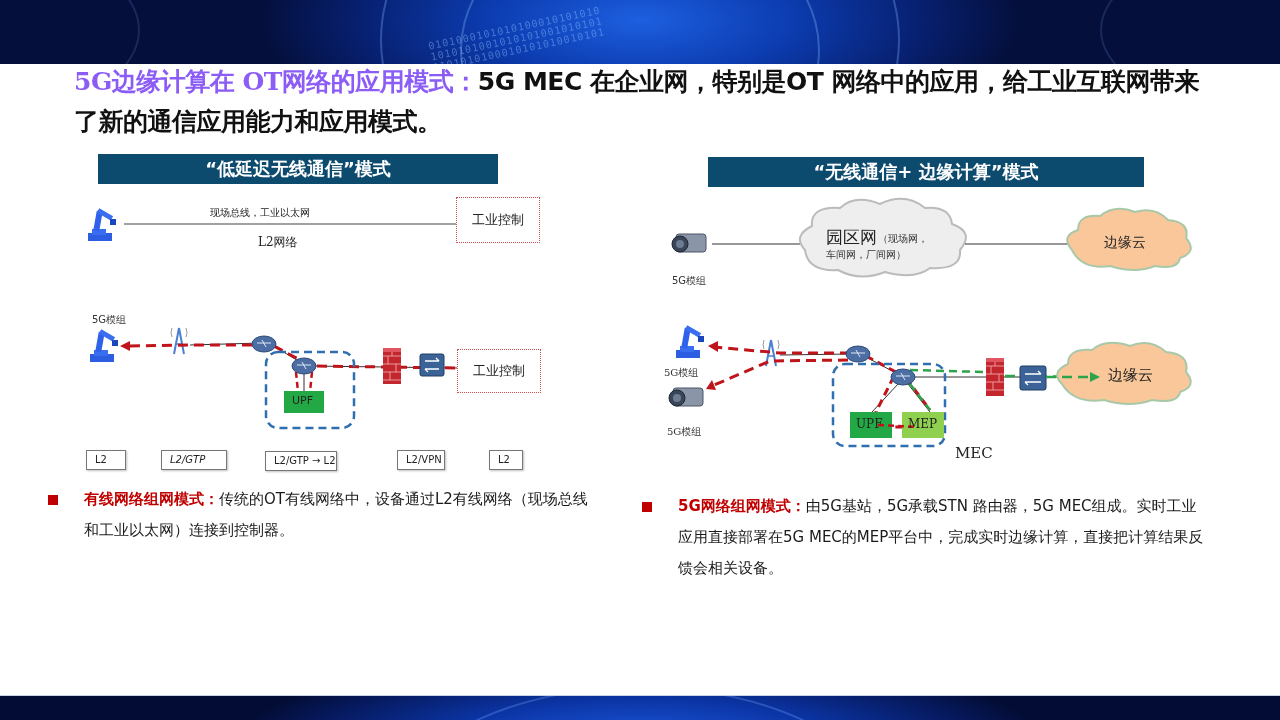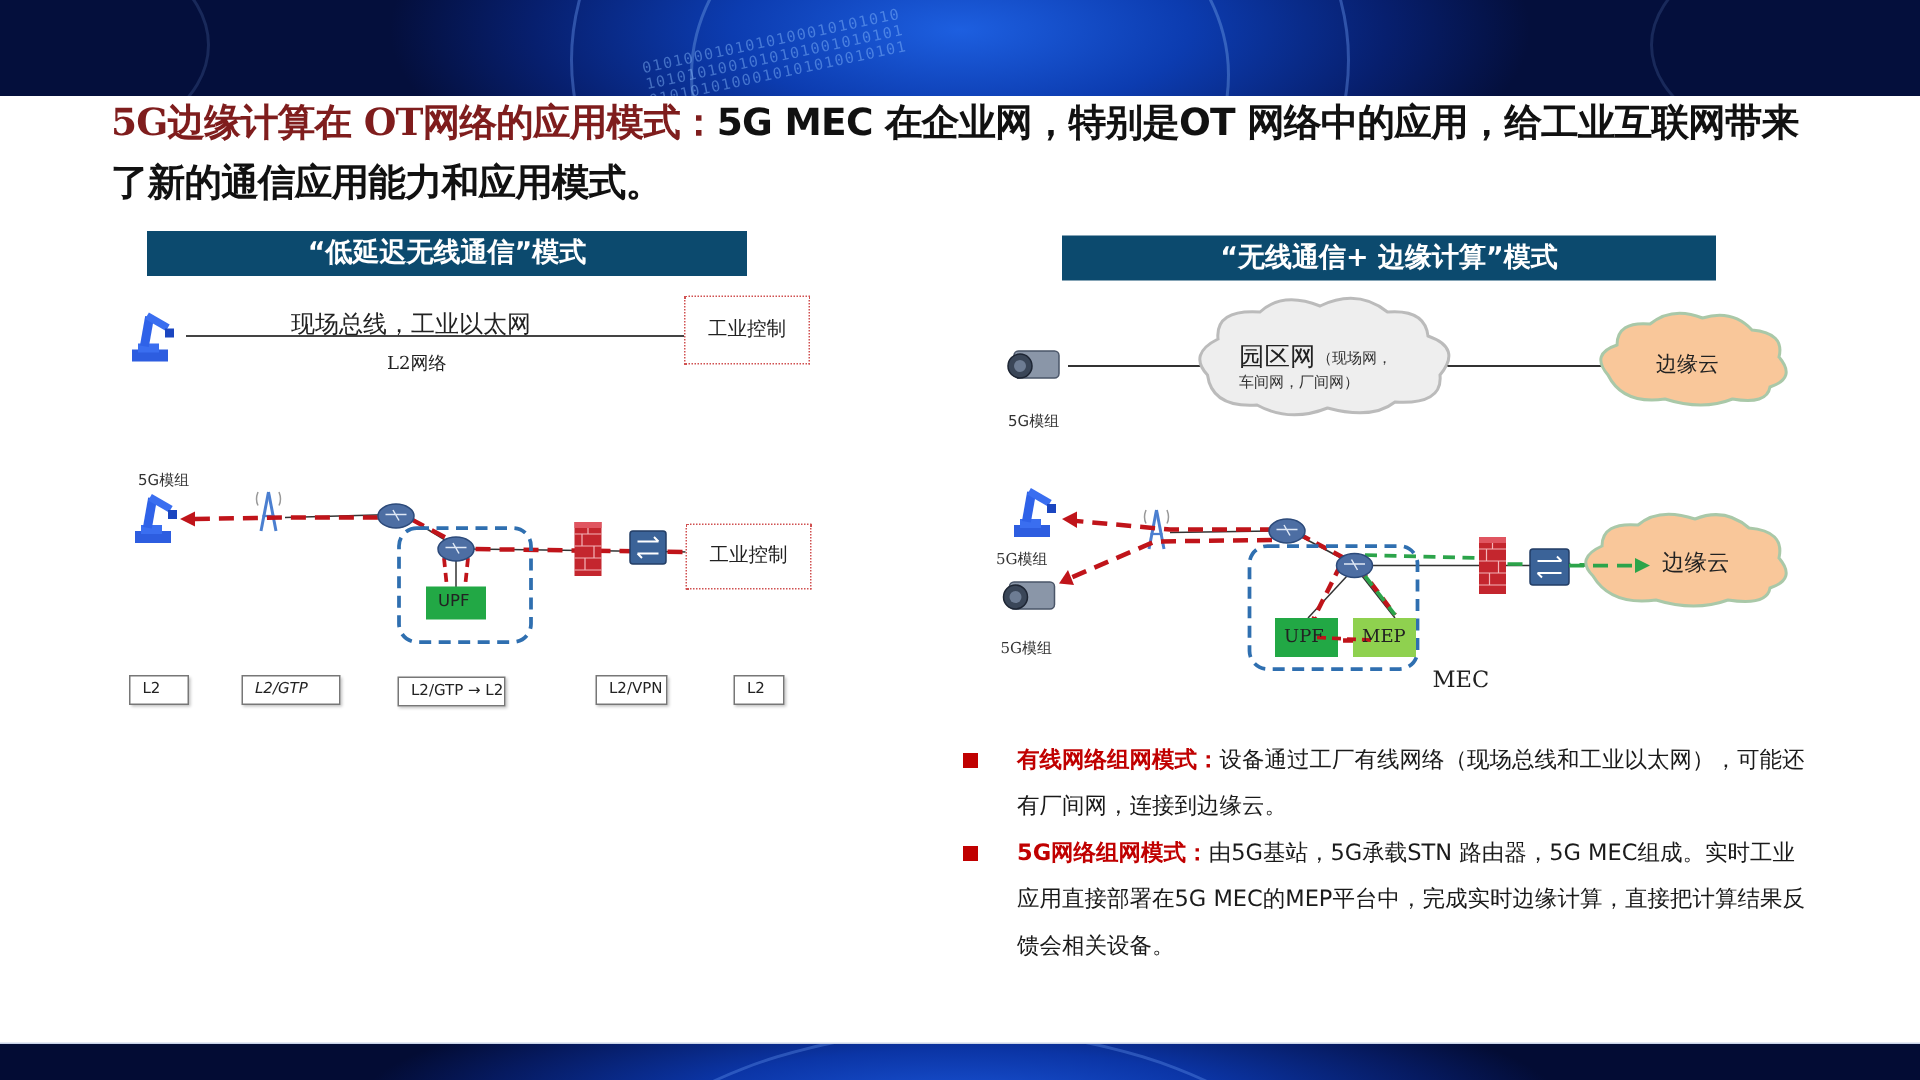--- a/index.html
+++ b/index.html
@@ -24,21 +24,21 @@
     background: radial-gradient(ellipse 400px 80px at 640px 40px, #1a55d8 0%, #0b35a6 45%, #061a60 80%, #030c34 100%);
     border-top: 1px solid #c9d3e8;
     overflow: hidden;
   }
 
   .headline {
     position: absolute; left: 74px; top: 62px; width: 1130px;
     font-size: 25px; font-weight: bold; line-height: 40px; color: #111;
     font-family: "DejaVu Sans", sans-serif; letter-spacing: -0.5px;
   }
-  .headline .red { color: #7f1d1d; font-family: "DejaVu Serif", serif; }
+  .headline .red { color: #8b5cf6; font-family: "DejaVu Serif", serif; }
 
   .mode-title {
     position: absolute; height: 30px; background: #0c4a6e; color: #fff;
     font-weight: bold; font-size: 18px; line-height: 30px; text-align: center;
   }
 
   .diagram { position: absolute; }
   .lbl { position: absolute; font-size: 13px; color: #222; white-space: nowrap; }
   .lbl.small { font-size: 10px; color: #333; }
   .lbl.serif { font-family: "DejaVu Serif", serif; }
@@ -134,21 +134,21 @@
       <rect x="383" y="348" width="18" height="36" fill="#c4262e"></rect>
       <rect x="383" y="348" width="18" height="4" fill="#e05560"></rect>
       <path d="M383 356 H401 M383 364 H401 M383 372 H401 M383 380 H401 M392 352 V356 M388 356 V364 M396 364 V372 M390 372 V380" stroke="#f3b4b8" stroke-width="0.8"></path>
     </g>
 
     <g>
       <rect x="420" y="354" width="24" height="22" rx="2" fill="#3b6398" stroke="#233e66"></rect>
       <path d="M425 361 H439 M439 361 L436 358 M425 369 H439 M425 369 L428 372" stroke="#fff" stroke-width="1.3" fill="none"></path>
     </g>
   </svg>
-  <div class="lbl" style="left:194px; top:206px; font-size:16px;text-align:right;">现场总线，工业以太网</div>
+  <div class="lbl" style="left:210px; top:206px; font-size:10px;text-align:right;">现场总线，工业以太网</div>
   <div class="lbl serif" style="left:258px; top:234px; font-size:12px;">L2网络</div>
   <div class="box-dotted" style="left:456px; top:197px; width:84px; height:46px; line-height:44px;">工业控制</div>
 
   <div class="lbl small" style="left:92px; top:313px;">5G模组</div>
   <div class="lbl" style="left:292px; top:394px; font-size:11px; color:#222;">UPF</div>
   <div class="box-dotted" style="left:457px; top:349px; width:84px; height:44px; line-height:42px;">工业控制</div>
 
   <div class="layer-box" style="left:86px; top:450px; width:40px;">L2</div>
   <div class="layer-box" style="left:161px; top:450px; width:66px;font-style:italic;">L2/GTP</div>
   <div class="layer-box" style="left:265px; top:451px; width:72px;">L2/GTP → L2</div>
@@ -251,27 +251,27 @@
 
   <div class="lbl small serif" style="left:664px; top:366px;">5G模组</div>
   <div class="lbl small serif" style="left:667px; top:425px;">5G模组</div>
   <div class="lbl serif" style="left:856px; top:417px; font-size:12px;">UPF</div>
   <div class="lbl serif" style="left:908px; top:417px; font-size:12px;">MEP</div>
   <div class="lbl serif" style="left:955px; top:412px; font-size:15px;margin-top:32px;">MEC</div>
   <div class="lbl" style="left:1108px; top:366px; font-size:15px;">边缘云</div>
 </div>
 
 <div class="bullets" style="left:48px; top:484px; width:545px;">
-</div>
-
-<div class="bullets" style="left:642px; top:491px; width:568px;">
   <div class="bullet">
     <span class="sq"></span>
-    <span class="key">有线网络组网模式：</span><span>设备通过工厂有线网络（现场总线和工业以太网），可能还有厂间网，连接到边缘云。</span>
+    <span class="key">有线网络组网模式：</span><span>传统的OT有线网络中，设备通过L2有线网络（现场总线和工业以太网）连接到控制器。</span>
   </div>
+</div>
+
+<div class="bullets" style="left:642px; top:491px; width:568px;">
   <div class="bullet">
     <span class="sq"></span>
     <span class="key">5G网络组网模式：</span><span>由5G基站，5G承载STN 路由器，5G MEC组成。实时工业应用直接部署在5G MEC的MEP平台中，完成实时边缘计算，直接把计算结果反馈会相关设备。</span>
   </div>
 </div>
 
 <div class="bottom-banner">
   <div style="position:absolute; left:380px; top:-10px; width:520px; height:300px; border-radius:50%; border:2px solid rgba(120,170,255,0.3);"></div>
 </div>
 

